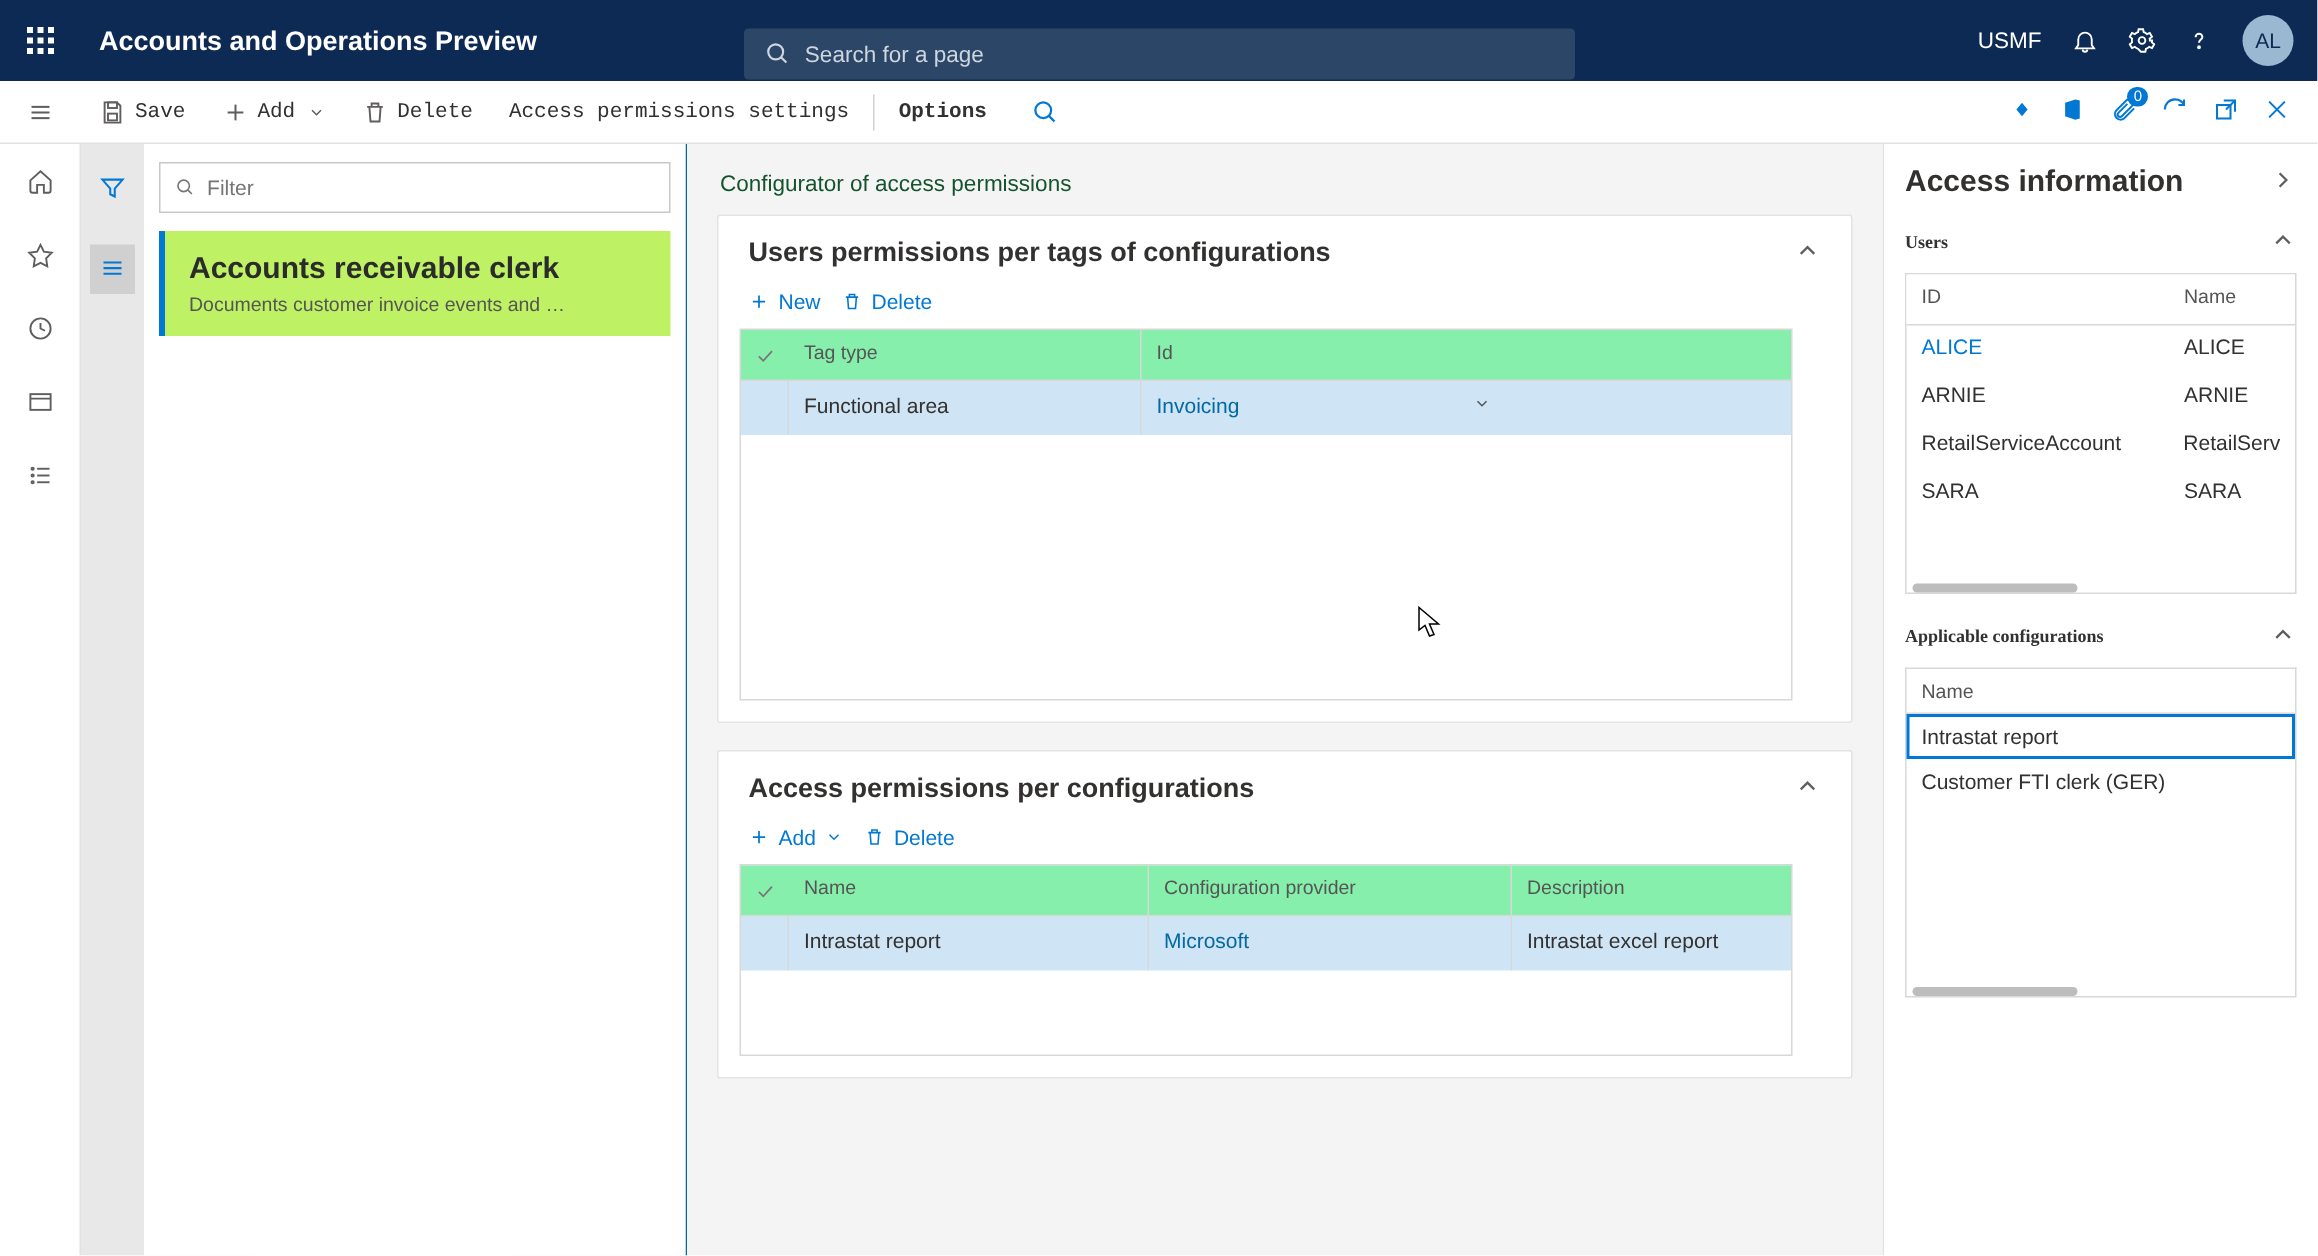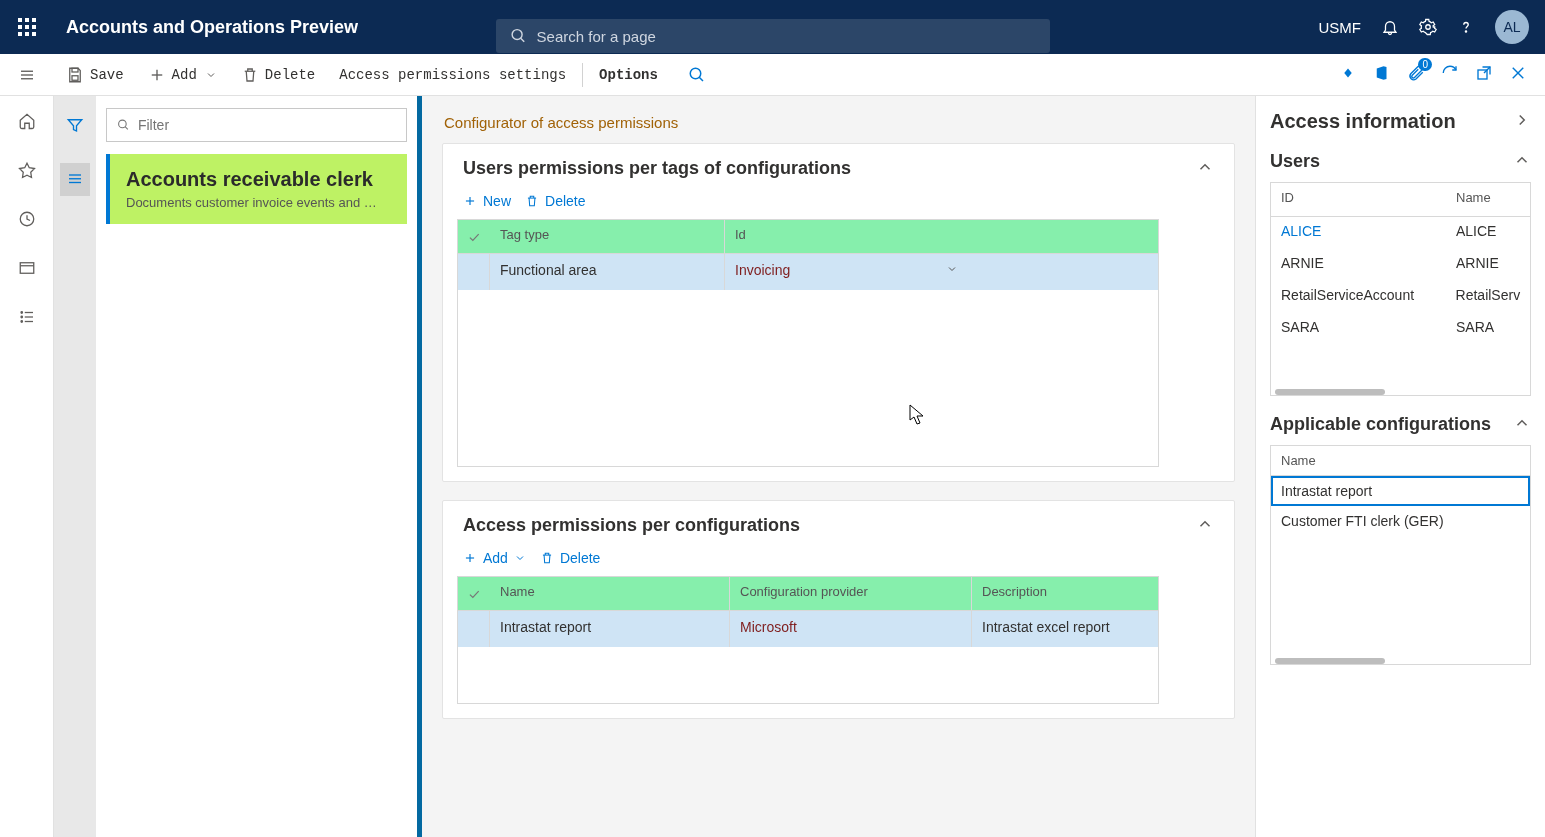--- a/index.html
+++ b/index.html
@@ -34,59 +34,59 @@
     .ab-right .badge { position: absolute; top: -6px; right: -7px; background: #0078d4; color: #fff; border-radius: 8px; font-size: 10px; padding: 1px 4px; }
 
     
     .workspace { display: flex; height: calc(837px - 54px - 42px); }
 
     
     .rail { width: 54px; background: #fff; border-right: 1px solid #e1e1e1; display: flex; flex-direction: column; align-items: center; padding-top: 16px; gap: 28px; color: #605e5c; }
     .rail .icon-btn { cursor: pointer; }
 
     
-    .listpane { width: 368px; border-right: 5px solid #0369a1; display: flex; background: #f3f3f3; }
+    .listpane { width: 404px; border-right: 1px solid #0369a1; display: flex; background: #f3f3f3; }
     .listpane-tools { width: 42px; background: #e8e8e8; display: flex; flex-direction: column; align-items: center; padding-top: 14px; gap: 20px; }
     .listpane-tools .tool { color: #0078d4; cursor: pointer; padding: 6px; }
     .listpane-tools .tool.active { background: #d0d0d0; }
     .listpane-body { flex: 1; background: #fff; padding: 12px 10px; }
     .filter-input { width: 100%; height: 34px; border: 1px solid #c8c8c8; padding: 0 10px; display: flex; align-items: center; gap: 8px; color: #767676; }
     .filter-input input { border: none; outline: none; width: 100%; font-size: 14px; }
     .role-card { margin-top: 12px; background: #bef264; border-left: 4px solid #0078d4; padding: 14px 16px; }
     .role-card .rc-title { font-size: 20px; font-weight: 600; color: #2b2b2b; margin-bottom: 4px; }
     .role-card .rc-sub { font-size: 13px; color: #555; white-space: nowrap; overflow: hidden; text-overflow: ellipsis; }
 
     
     .main { flex: 1; background: #f4f4f4; padding: 14px 20px; overflow-y: auto; position: relative; }
-    .page-caption { color: #a16207; font-size: 15px; margin: 4px 0 12px 2px; }
+    .page-caption { color: #14532d; font-size: 15px; margin: 4px 0 12px 2px; }
     .card { background: #fff; border: 1px solid #e3e3e3; margin-bottom: 18px; border-radius: 2px; }
     .card-header { display: flex; align-items: center; justify-content: space-between; padding: 14px 20px 6px 20px; }
     .card-title { font-size: 18px; font-weight: 600; color: #323130; }
     .chev-up { color: #605e5c; cursor: pointer; }
     .card-toolbar { display: flex; gap: 14px; padding: 8px 20px 10px 20px; }
     .link-btn { display: flex; align-items: center; gap: 6px; color: #0078d4; cursor: pointer; font-size: 14px; }
     .grid { border: 1px solid #d8d8d8; margin: 0 14px 14px 14px; }
     .grid-head { display: flex; background: #86efac; border-bottom: 1px solid #d8d8d8; height: 34px; align-items: stretch; }
     .gh-cell { border-right: 1px solid #d8d8d8; padding: 7px 10px; color: #555; font-size: 13px; }
     .gh-check { width: 32px; display: flex; align-items: center; justify-content: center; color: #767676; }
     .grid-row { display: flex; height: 36px; align-items: stretch; }
     .grid-row.selected { background: #cfe4f5; }
     .g-cell { border-right: 1px solid #d8d8d8; padding: 8px 10px; font-size: 14px; }
-    .g-cell.link { color: #7f1d1d; cursor: pointer; }
+    .g-cell.link { color: #0369a1; cursor: pointer; }
     .g-cell .dd { float: right; color: #555; }
     .grid-body-space { height: 176px; }
     .grid-body-space2 { height: 56px; }
 
     
     .rightpanel { width: 290px; border-left: 1px solid #e1e1e1; background: #fff; padding: 14px 14px; display: flex; flex-direction: column; }
     .rp-title-row { display: flex; justify-content: space-between; align-items: center; }
     .rp-title { font-size: 20px; font-weight: 600; }
     .rp-section { margin-top: 18px; }
     .rp-section-head { display: flex; justify-content: space-between; align-items: center; margin-bottom: 10px; }
-    .rp-section-title { font-size: 18px; font-weight: 600; }
+    .rp-section-title { font-size: 12px; font-weight: 600; font-family: Liberation Serif, serif; }
     .rp-grid { border: 1px solid #d8d8d8; }
     .rp-grid-head { display: flex; background: #fff; border-bottom: 1px solid #d8d8d8; height: 34px; }
     .rp-gh-cell { padding: 7px 10px; color: #555; font-size: 13px; }
     .rp-grid-row { display: flex; height: 32px; }
     .rp-g-cell { padding: 6px 10px; font-size: 14px; white-space: nowrap; overflow: hidden; }
     .rp-g-cell.link { color: #0078d4; cursor: pointer; }
     .rp-scroll-hint { height: 6px; background: #bdbdbd; width: 110px; margin: 4px 0 0 4px; border-radius: 3px; }
     .rp-grid2-head { border: 1px solid #d8d8d8; border-bottom: none; padding: 7px 10px; color: #555; font-size: 13px; }
     .rp-grid2-body { border: 1px solid #d8d8d8; }
     .rp-g2-row { padding: 7px 10px; font-size: 14px; }

